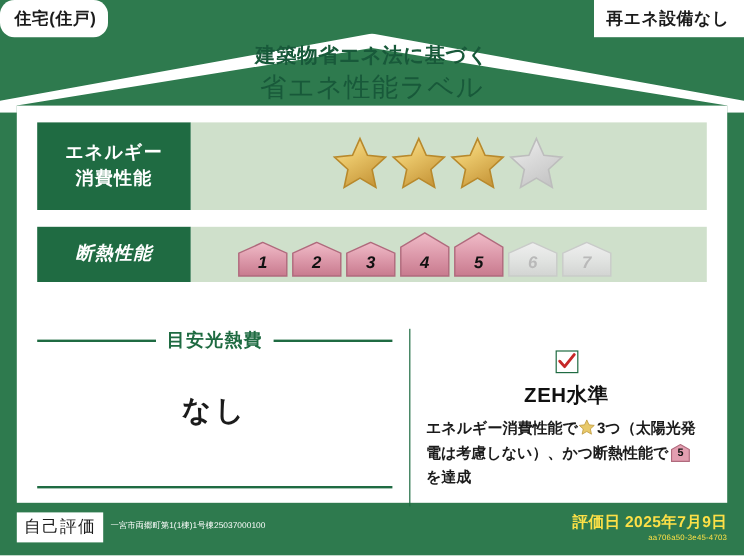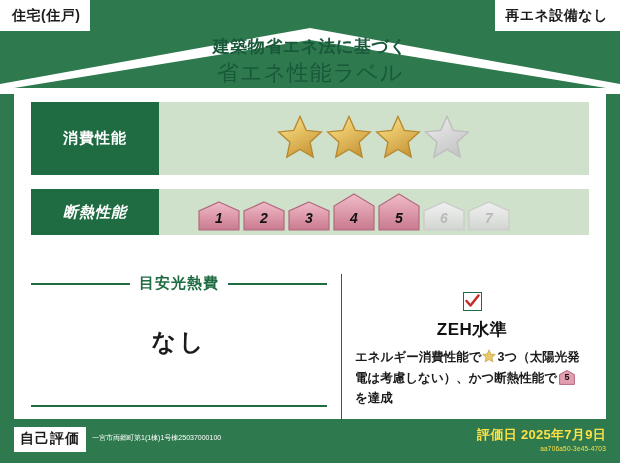--- a/index.html
+++ b/index.html
@@ -24,21 +24,21 @@
     top: 0;
     background: #ffffff;
     color: #1b1b1b;
     font-weight: bold;
     font-size: 14px;
     line-height: 1;
     padding: 8px 10px 9px 10px;
     letter-spacing: 0.5px;
     white-space: nowrap;
   }
-  .corner-tag.left  { left: 0;  padding-left: 12px; }
+  .corner-tag.left  { left: 0;  padding-left: 12px; border-radius: 12px; }
   .corner-tag.right { right: 0; padding-right: 12px; }
 
   
   .roof {
     position: absolute;
     left: 0;
     top: 28px;
     width: 620px;
     height: 66px;
   }
@@ -264,21 +264,21 @@
     top: 424px;
     width: 620px;
     height: 39px;
   }
   .self-eval {
     position: absolute;
     left: 14px;
     top: 3px;
     background: #ffffff;
     color: #1b1b1b;
-    font-weight: bold;
+    font-weight: normal;
     font-size: 14px;
     letter-spacing: 1px;
     padding: 3px 6px 4px 6px;
     white-space: nowrap;
   }
   .addr-id {
     position: absolute;
     left: 92px;
     top: 9px;
     color: #ffffff;
@@ -321,20 +321,21 @@
   </div>
   <div class="roof-text">
     <div class="roof-sub">建築物省エネ法に基づく</div>
     <div class="roof-main">省エネ性能ラベル</div>
   </div>
 
   <div class="body-panel">
 
     <div class="perf-row energy">
       <div class="row-label">
+        <span>エネルギー</span>
         <span>消費性能</span>
       </div>
       <div class="row-value">
         <div class="stars" id="stars-container">
             <span class="star"><svg width="46" height="46" viewBox="0 0 24 24">
                 <defs>
                   <linearGradient id="sg0" x1="0" y1="0" x2="0.6" y2="1">
                     <stop offset="0" stop-color="#f6e3a8"></stop>
                     <stop offset="0.42" stop-color="#eac76a"></stop>
                     <stop offset="1" stop-color="#c9993c"></stop>

